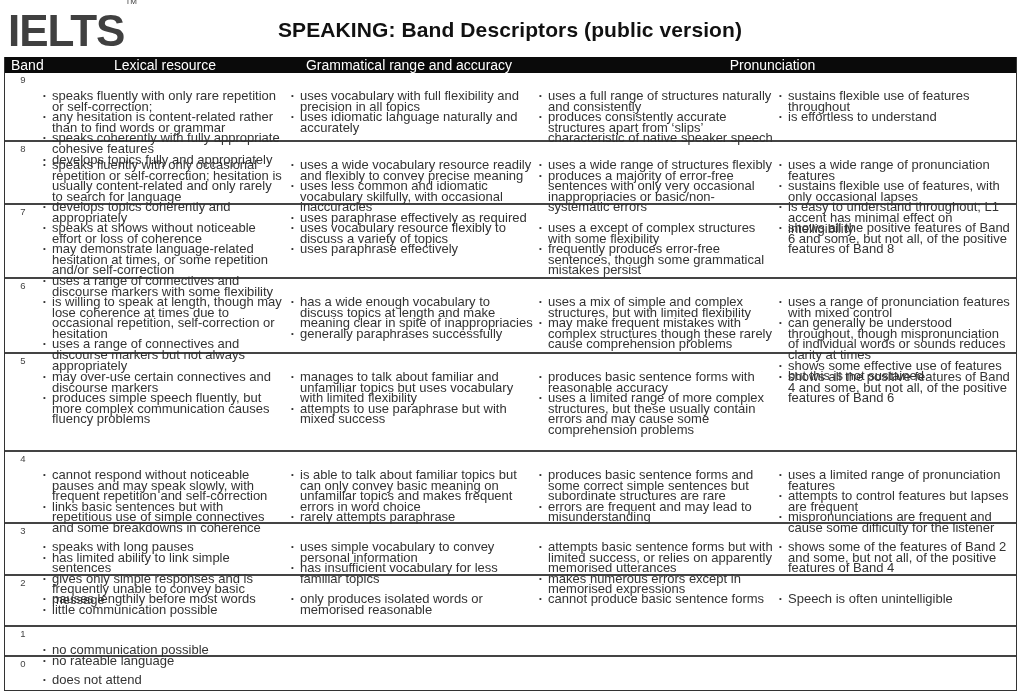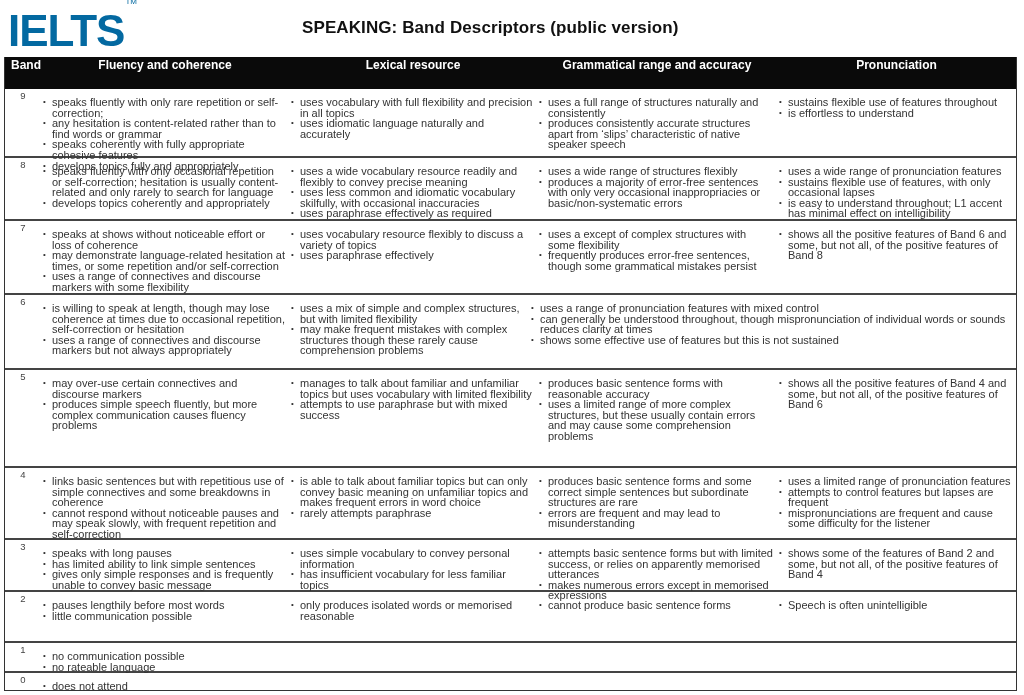--- a/index.html
+++ b/index.html
@@ -1,60 +1,59 @@
 <!DOCTYPE html>
 <html><head>
 <meta charset="utf-8">
 <style>
   * { box-sizing: border-box; margin: 0; padding: 0; }
   html, body { width: 1024px; height: 695px; background: #ffffff; overflow: hidden; }
   body { font-family: "Liberation Sans", sans-serif; color: #2a2a2a; position: relative; }
   .logo {
     position: absolute; left: 8px; top: 6px;
     font-family: "Liberation Sans", sans-serif; font-weight: 700;
-    font-size: 44px; letter-spacing: -1px; color: #0369a1; line-height: 44px;
+    font-size: 44px; letter-spacing: -1px; color: #404040; line-height: 44px;
   }
   .logo sup { font-size: 8px; position: relative; top: -26px; left: 1px; font-weight: 400; letter-spacing: 0; }
   .title {
     position: absolute; left: 278px; top: 18px;
-    font-size: 17px; font-weight: 700; color: #111; letter-spacing: 0.1px; margin-left: 24px;
+    font-size: 21px; font-weight: 700; color: #111; letter-spacing: 0.1px;
   }
   .table {
     position: absolute; left: 4px; top: 57px; width: 1013px; height: 634px;
     border: 1.5px solid #333; border-top: none;
   }
   .thead {
-    display: flex; height: 32px; background: #0a0a0a; color: #fff;
-    font-size: 12px; font-weight: 700; line-height: 16px;
+    display: flex; height: 16px; background: #0a0a0a; color: #fff;
+    font-size: 14px; font-weight: 400; line-height: 16px;
   }
   .thead div { text-align: center; }
   .c-band { width: 36px; flex: none; }
   .c-flu { width: 248px; flex: none; }
   .c-lex { width: 248px; flex: none; }
   .c-gra { width: 240px; flex: none; }
   .c-pro { flex: 1; }
   .thead .c-band { text-align: left; padding-left: 6px; }
   .row { display: flex; border-top: 2px solid #444; }
   .row:first-of-type { border-top: none; }
-  .cell { font-size: 11px; line-height: 10.6px; color: #333; padding-top: 8px; }
+  .cell { font-size: 13px; line-height: 10.6px; color: #333; padding-top: 18px; }
   .cell.c-band { text-align: center; font-size: 9.5px; padding-top: 2px; color: #444; }
   .cell ul { list-style: none; }
   .cell li { position: relative; padding-left: 11px; padding-right: 4px; }
   .cell li::before { content: "\2022"; position: absolute; left: 2px; top: 0; font-size: 8px; }
 </style>
 </head>
 <body>
 
 <div class="logo"><span>IELTS</span><sup>TM</sup></div>
 <div class="title">SPEAKING: Band Descriptors (public version)</div>
 
 <div class="table">
   <div class="thead">
     <div class="c-band">Band</div>
-    <div class="c-flu">Fluency and coherence</div>
     <div class="c-lex">Lexical resource</div>
     <div class="c-gra">Grammatical range and accuracy</div>
     <div class="c-pro">Pronunciation</div>
   </div>
   <div id="tbody">
       <div class="row" style="height: 67px;">
         <div class="cell c-band">9</div>
         <div class="cell c-flu">
           <ul>
             <li>speaks fluently with only rare repetition or self-correction;</li>
@@ -139,20 +138,26 @@
         </div>
       </div>
       <div class="row" style="height: 75px;">
         <div class="cell c-band">6</div>
         <div class="cell c-flu">
           <ul>
             <li>is willing to speak at length, though may lose coherence at times due to occasional repetition, self-correction or hesitation</li>
             <li>uses a range of connectives and discourse markers but not always appropriately</li>
           </ul>
         </div>
+        <div class="cell c-lex">
+          <ul>
+            <li>has a wide enough vocabulary to discuss topics at length and make meaning clear in spite of inappropriacies</li>
+            <li>generally paraphrases successfully</li>
+          </ul>
+        </div>
         <div class="cell c-gra">
           <ul>
             <li>uses a mix of simple and complex structures, but with limited flexibility</li>
             <li>may make frequent mistakes with complex structures though these rarely cause comprehension problems</li>
           </ul>
         </div>
         <div class="cell c-pro">
           <ul>
             <li>uses a range of pronunciation features with mixed control</li>
             <li>can generally be understood throughout, though mispronunciation of individual words or sounds reduces clarity at times</li>
@@ -183,22 +188,22 @@
         <div class="cell c-pro">
           <ul>
             <li>shows all the positive features of Band 4 and some, but not all, of the positive features of Band 6</li>
           </ul>
         </div>
       </div>
       <div class="row" style="height: 72px;">
         <div class="cell c-band">4</div>
         <div class="cell c-flu">
           <ul>
+            <li>cannot respond without noticeable pauses and may speak slowly, with frequent repetition and self-correction</li>
             <li>links basic sentences but with repetitious use of simple connectives and some breakdowns in coherence</li>
-            <li>cannot respond without noticeable pauses and may speak slowly, with frequent repetition and self-correction</li>
           </ul>
         </div>
         <div class="cell c-lex">
           <ul>
             <li>is able to talk about familiar topics but can only convey basic meaning on unfamiliar topics and makes frequent errors in word choice</li>
             <li>rarely attempts paraphrase</li>
           </ul>
         </div>
         <div class="cell c-gra">
           <ul>

